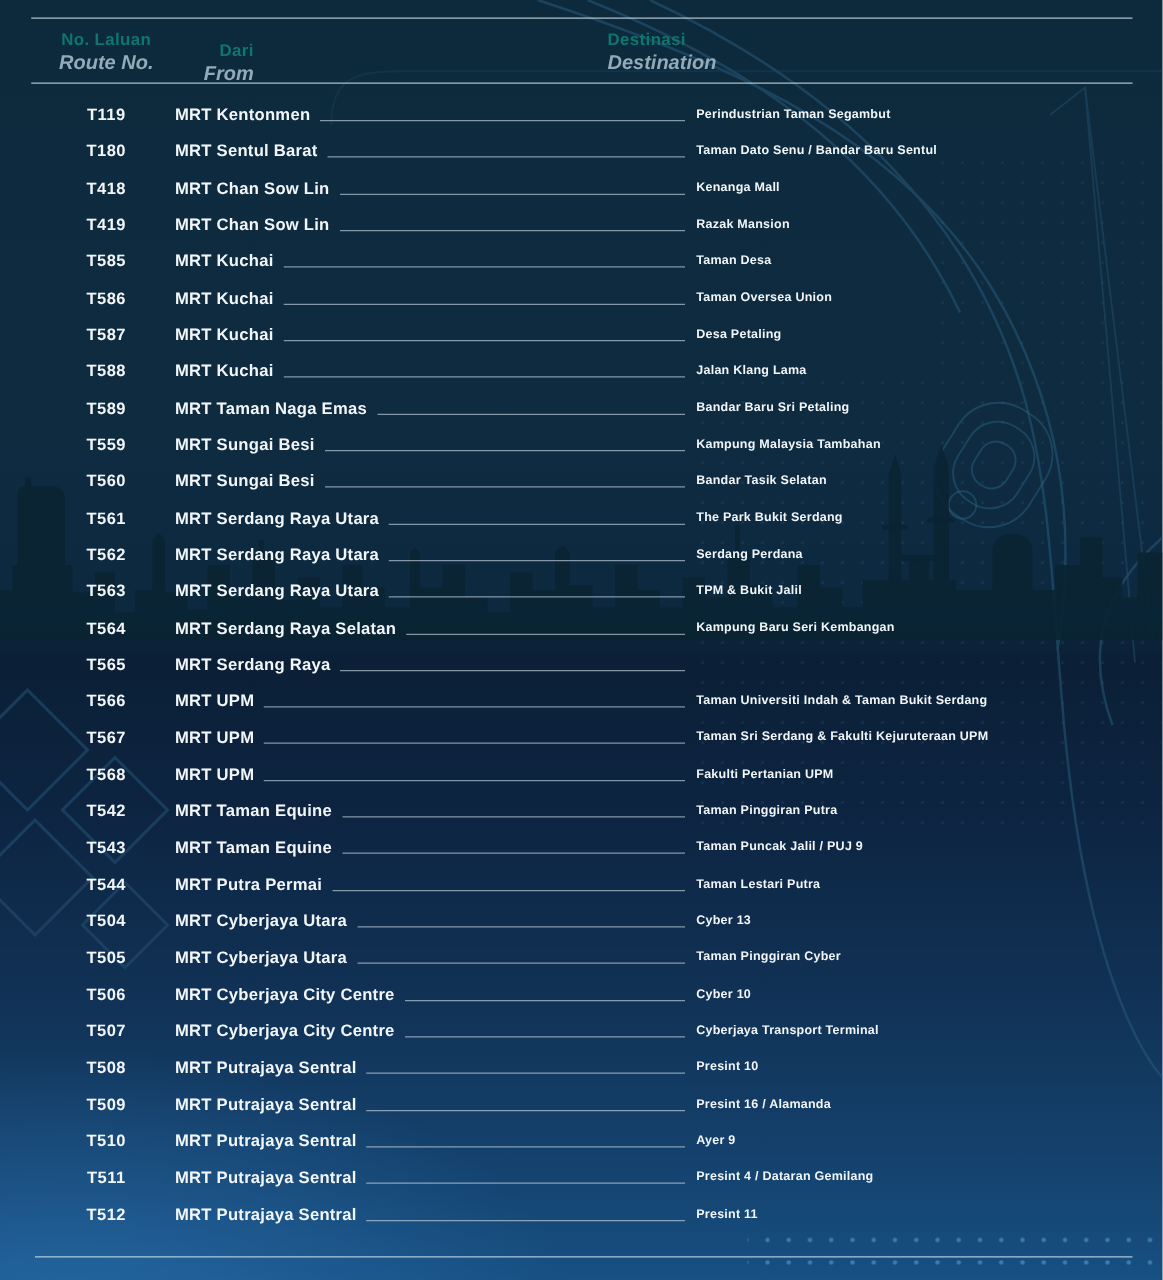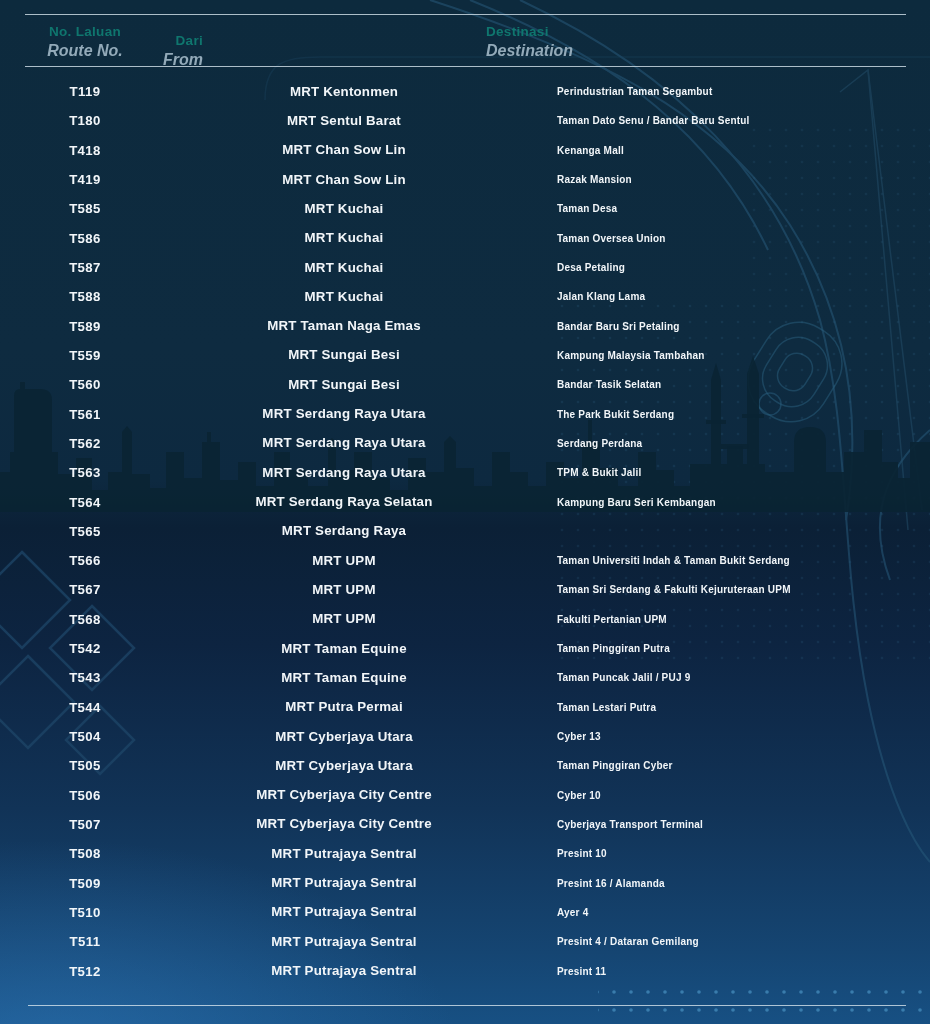--- a/index.html
+++ b/index.html
@@ -21,21 +21,21 @@
   .hdr .my{font-size:13.5px;font-weight:700;letter-spacing:.3px;color:#0f766e;}
   .hdr .en{font-size:16px;font-style:italic;font-weight:700;color:#93aab9;margin-top:3px;}
   #hdr-route{top:24px;left:30px;width:110px;text-align:center;}
   #hdr-from{top:33px;left:163px;text-align:right;}
   #hdr-dest{top:24px;left:486px;width:400px;text-align:left;}
 
   
   #rows{position:absolute;top:77px;left:0;width:930px;z-index:2;}
   .row{display:grid;grid-template-columns:130px 418px 1fr;align-items:center;height:29.32px;}
   .cell-no{padding-left:40px;text-align:center;color:#f2f6f9;font-size:13.2px;font-weight:700;letter-spacing:.4px;}
-  .cell-from{display:flex;align-items:center;padding-left:10px;min-width:0;flex-direction:column;}
+  .cell-from{display:flex;align-items:center;padding-left:10px;min-width:0;}
   .from-text{color:#f2f6f9;font-size:13.3px;font-weight:700;letter-spacing:.2px;white-space:nowrap;}
   .connector{flex:1;margin-left:8px;height:10px;border-bottom:1px solid rgba(205,220,232,.62);}
   .cell-dest{padding-left:9px;color:#f2f6f9;font-size:10px;font-weight:700;letter-spacing:.2px;white-space:nowrap;}
 </style>
 </head>
 <body>
 
 <svg id="decor" width="930" height="1024" viewBox="0 0 930 1024">
   <defs>
     <pattern id="dotsSmall" width="16" height="16" patternUnits="userSpaceOnUse">
@@ -365,21 +365,21 @@
     </div>
     <div class="cell-dest">Presint 16 / Alamanda</div>
   </div>
 
   <div class="row">
     <div class="cell-no">T510</div>
     <div class="cell-from">
       <span class="from-text">MRT Putrajaya Sentral</span>
       <span class="connector"></span>
     </div>
-    <div class="cell-dest">Ayer 4</div>
+    <div class="cell-dest">Ayer 9</div>
   </div>
 
   <div class="row">
     <div class="cell-no">T511</div>
     <div class="cell-from">
       <span class="from-text">MRT Putrajaya Sentral</span>
       <span class="connector"></span>
     </div>
     <div class="cell-dest">Presint 4 / Dataran Gemilang</div>
   </div>

